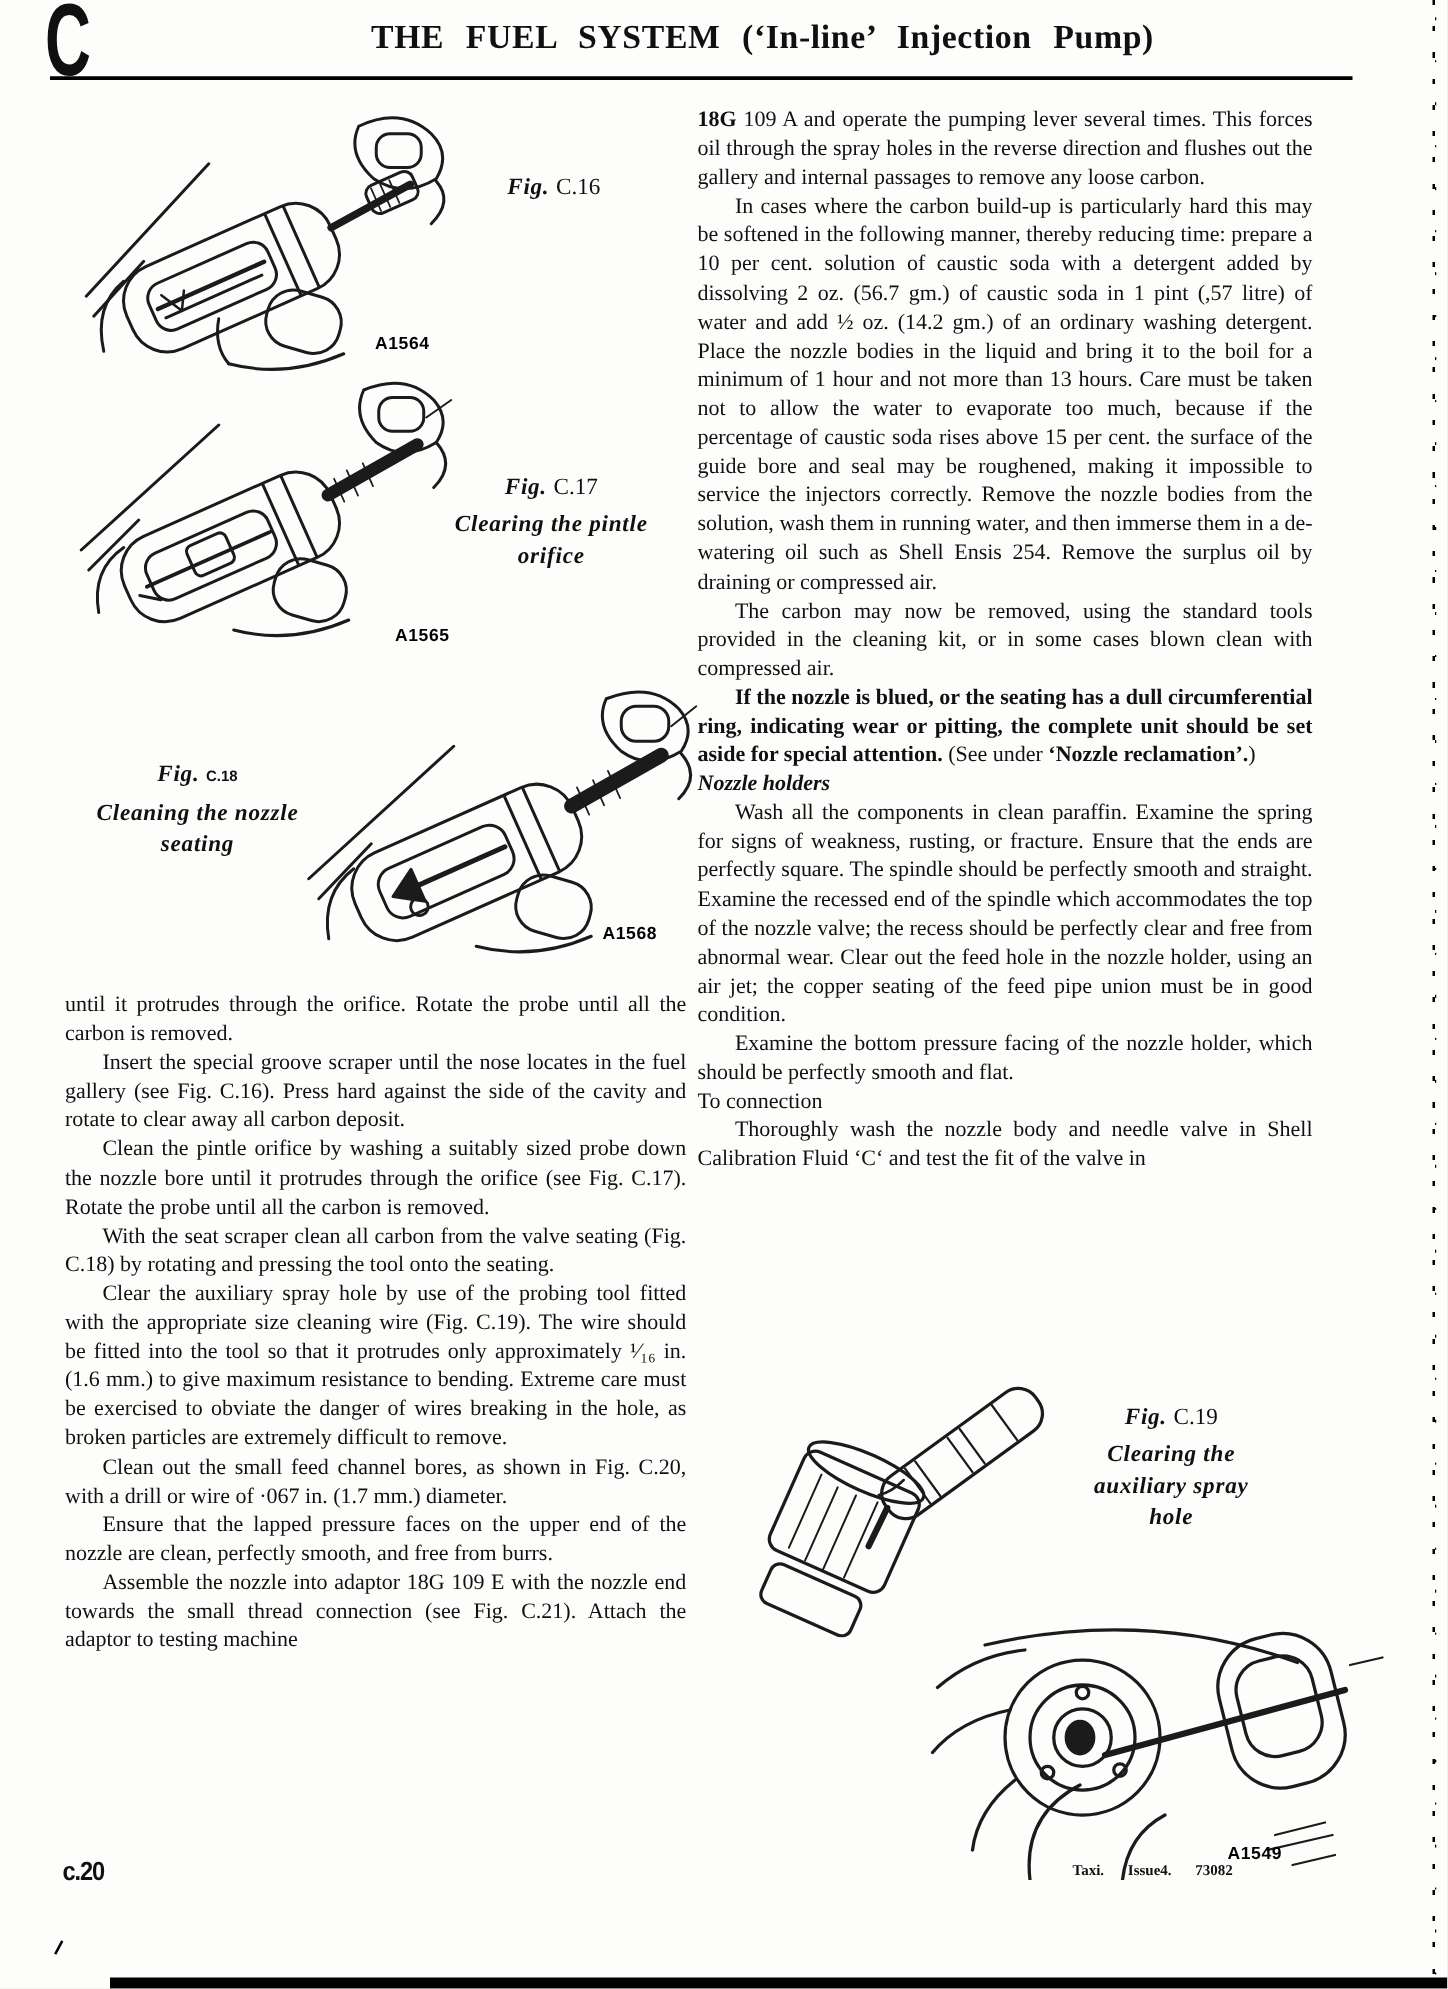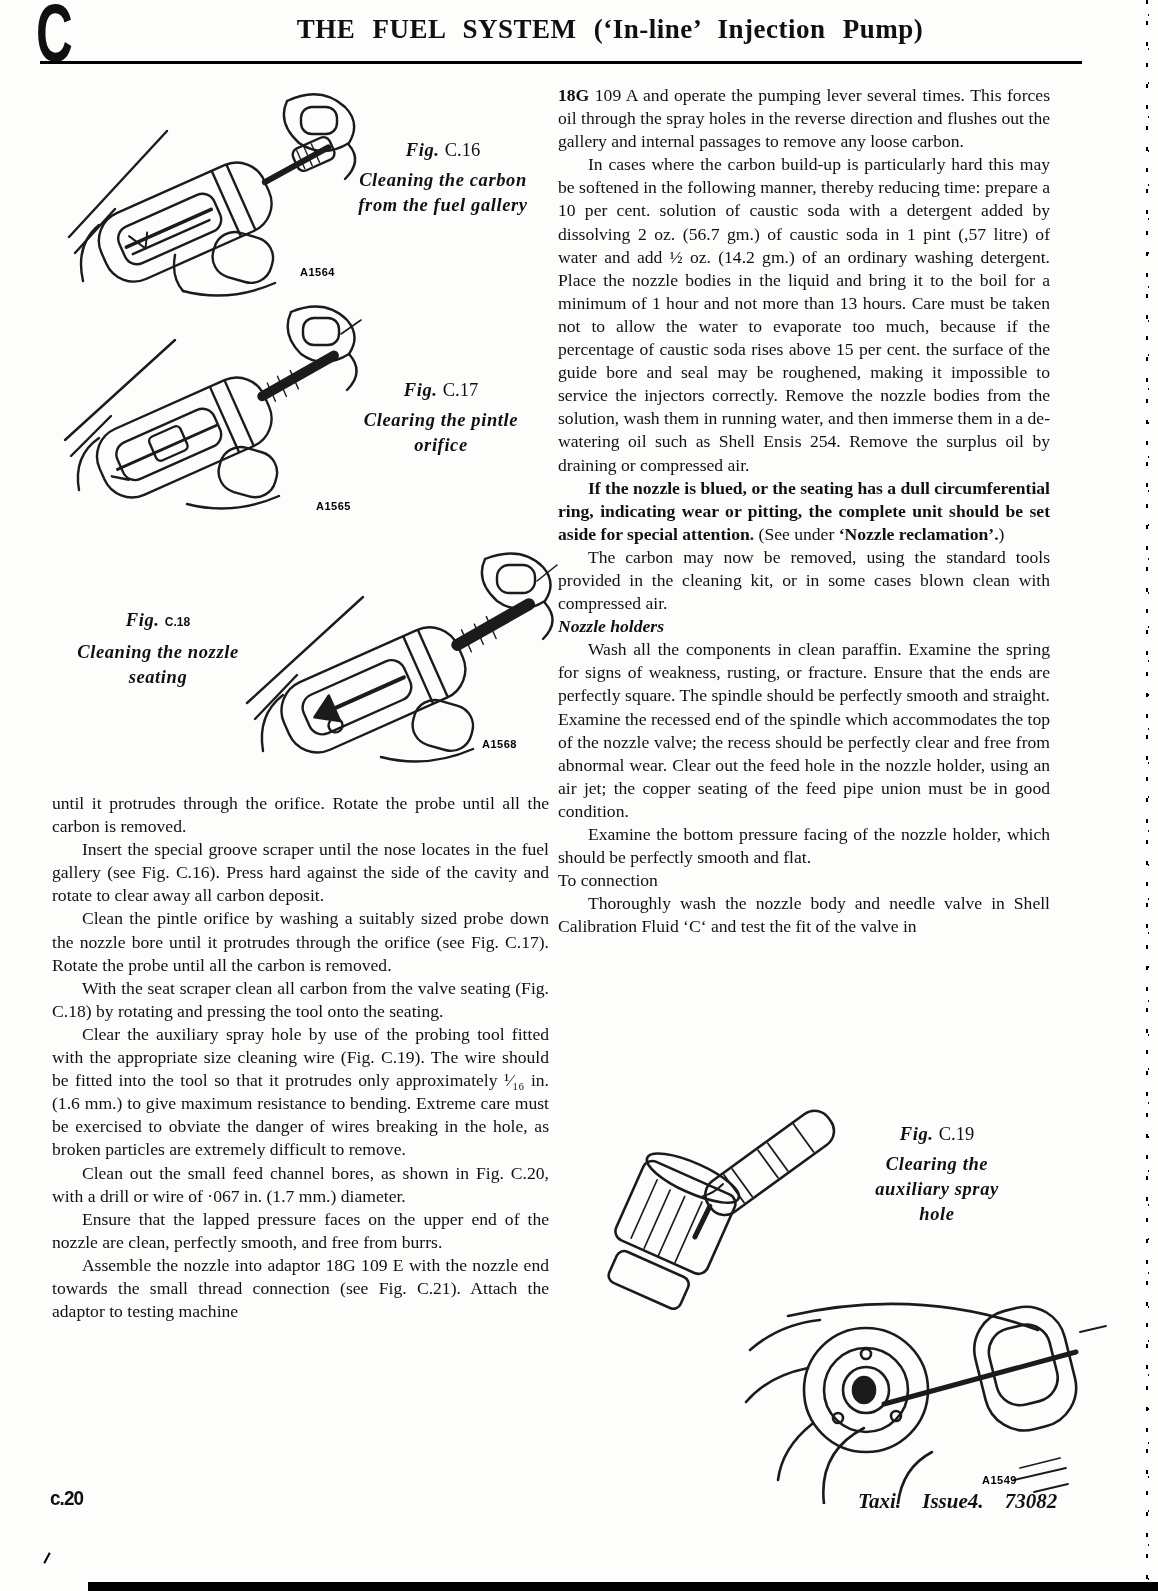--- a/index.html
+++ b/index.html
@@ -23,26 +23,26 @@
   .col-right{left:558px;top:84px;width:492px;height:1002px;}
   .col p{margin:0;}
   .col p.ind{text-indent:1.7em;}
   .subhead-italic{font-weight:bold;font-style:italic;margin-top:7px;margin-bottom:2px;}
   .subhead-plain{margin-top:22px;}
   
   .figcap{position:absolute;text-align:center;font-size:18.5px;line-height:25px;font-weight:bold;font-style:italic;letter-spacing:.6px;}
   .figcap .figlabel{display:block;margin-bottom:5px;}
   .figcap .fignum{font-style:normal;font-weight:normal;letter-spacing:0;}
   .figcap .fignum.heavy{font-weight:bold;font-family:"Liberation Sans",sans-serif;font-size:12px;}
-  .figcode{position:absolute;font-size:11px;font-weight:bold;font-family:"Liberation Sans",sans-serif;color:#000;letter-spacing:.5px;}
+  .figcode{position:absolute;font-size:14px;font-weight:bold;font-family:"Liberation Sans",sans-serif;color:#000;letter-spacing:.5px;}
   .figillo{position:absolute;}
   .figillo svg{display:block;}
   
   .footer-left{position:absolute;left:50px;top:1486px;font-family:"Liberation Sans",sans-serif;font-weight:bold;font-size:21px;letter-spacing:-1px;transform:scaleX(.9);transform-origin:left top;}
-  .footer-right{position:absolute;left:858px;top:1489px;font-weight:bold;font-size:21px;word-spacing:16px;white-space:nowrap;font-style:italic;}
+  .footer-right{position:absolute;left:858px;top:1489px;font-weight:bold;font-size:12px;word-spacing:16px;white-space:nowrap;}
   
   .edge-marks{
     position:absolute;right:9px;top:0;width:3px;height:1585px;
     background:
       repeating-linear-gradient(to bottom, #000 0 4px, transparent 4px 21px),
       repeating-linear-gradient(to bottom, transparent 0 9px, #000 9px 11px, transparent 11px 34px);
     background-size:2px 100%,1px 100%;background-repeat:repeat-y;background-position:0 0,2px 5px;
   }
   .bottom-edge{position:absolute;left:88px;bottom:0;width:1070px;height:9px;background:#000;}
   .stray-mark{position:absolute;left:46px;top:1552px;width:2px;height:12px;background:#000;transform:rotate(28deg);}
@@ -82,21 +82,20 @@
         <g transform="rotate(16 190 172)">
           <rect x="158" y="150" width="60" height="46" rx="21"></rect>
         </g>
         <path d="M128 206 q46 12 92 -8"></path>
         <path d="M120 170 q-4 22 8 36"></path>
       </g>
     </svg>
   </div>
   <div class="figcap" style="left:352px;top:138px;width:182px;">
     <span class="figlabel"><span>Fig.</span>&nbsp;<span class="fignum">C.16</span></span>
-    <span>Cleaning the carbon from the fuel gallery</span>
   </div>
   <div class="figcode" style="left:300px;top:266px;">A1564</div>
 
   <div class="figillo" style="left:55px;top:300px;">
     <svg width="310" height="212" viewBox="0 0 310 212">
       <g stroke="#1b1b1b" fill="none" stroke-width="2.4" stroke-linecap="round" stroke-linejoin="round">
         <path d="M10 140 L120 40"></path>
           <path d="M16 156 L56 116"></path>
         <path d="M24 190 Q18 156 44 138"></path>
         <g transform="rotate(-24 150 125)">
@@ -172,22 +171,22 @@
     <p class="ind">With the seat scraper clean all carbon from the valve seating (Fig. C.18) by rotating and pressing the tool onto the seating.</p>
     <p class="ind">Clear the auxiliary spray hole by use of the probing tool fitted with the appropriate size cleaning wire (Fig. C.19). The wire should be fitted into the tool so that it protrudes only approximately ¹⁄₁₆ in. (1.6 mm.) to give maximum resistance to bending. Extreme care must be exercised to obviate the danger of wires breaking in the hole, as broken particles are extremely difficult to remove.</p>
     <p class="ind">Clean out the small feed channel bores, as shown in Fig. C.20, with a drill or wire of ·067 in. (1.7 mm.) diameter.</p>
     <p class="ind">Ensure that the lapped pressure faces on the upper end of the nozzle are clean, perfectly smooth, and free from burrs.</p>
     <p class="ind">Assemble the nozzle into adaptor 18G 109 E with the nozzle end towards the small thread connection (see Fig. C.21). Attach the adaptor to testing machine</p>
   </div>
 
   <div class="col col-right">
     <p><b>18G</b><span> 109 A and operate the pumping lever several times. This forces oil through the spray holes in the reverse direction and flushes out the gallery and internal passages to remove any loose carbon.</span></p>
     <p class="ind">In cases where the carbon build-up is particularly hard this may be softened in the following manner, thereby reducing time: prepare a 10 per cent. solution of caustic soda with a detergent added by dissolving 2 oz. (56.7 gm.) of caustic soda in 1 pint (,57 litre) of water and add ½ oz. (14.2 gm.) of an ordinary washing detergent. Place the nozzle bodies in the liquid and bring it to the boil for a minimum of 1 hour and not more than 13 hours. Care must be taken not to allow the water to evaporate too much, because if the percentage of caustic soda rises above 15 per cent. the surface of the guide bore and seal may be roughened, making it impossible to service the injectors correctly. Remove the nozzle bodies from the solution, wash them in running water, and then immerse them in a de-watering oil such as Shell Ensis 254. Remove the surplus oil by draining or compressed air.</p>
+    <p class="ind">The carbon may now be removed, using the standard tools provided in the cleaning kit, or in some cases blown clean with compressed air.</p>
     <p class="ind"><b>If the nozzle is blued, or the seating has a dull circumferential ring, indicating wear or pitting, the complete unit should be set aside for special attention.</b><span> (See under </span><b>‘Nozzle reclamation’.</b><span>)</span></p>
-    <p class="ind">The carbon may now be removed, using the standard tools provided in the cleaning kit, or in some cases blown clean with compressed air.</p>
     <p class="subhead-italic">Nozzle holders</p>
     <p class="ind">Wash all the components in clean paraffin. Examine the spring for signs of weakness, rusting, or fracture. Ensure that the ends are perfectly square. The spindle should be perfectly smooth and straight. Examine the recessed end of the spindle which accommodates the top of the nozzle valve; the recess should be perfectly clear and free from abnormal wear. Clear out the feed hole in the nozzle holder, using an air jet; the copper seating of the feed pipe union must be in good condition.</p>
     <p class="ind">Examine the bottom pressure facing of the nozzle holder, which should be perfectly smooth and flat.</p>
     <p class="subhead-plain">To connection</p>
     <p class="ind">Thoroughly wash the nozzle body and needle valve in Shell Calibration Fluid ‘C‘ and test the fit of the valve in</p>
   </div>
 
   <div class="figillo" style="left:555px;top:1088px;">
     <svg width="310" height="222" viewBox="0 0 310 222">
       <g stroke="#1b1b1b" fill="none" stroke-width="2.6" stroke-linecap="round" stroke-linejoin="round">

